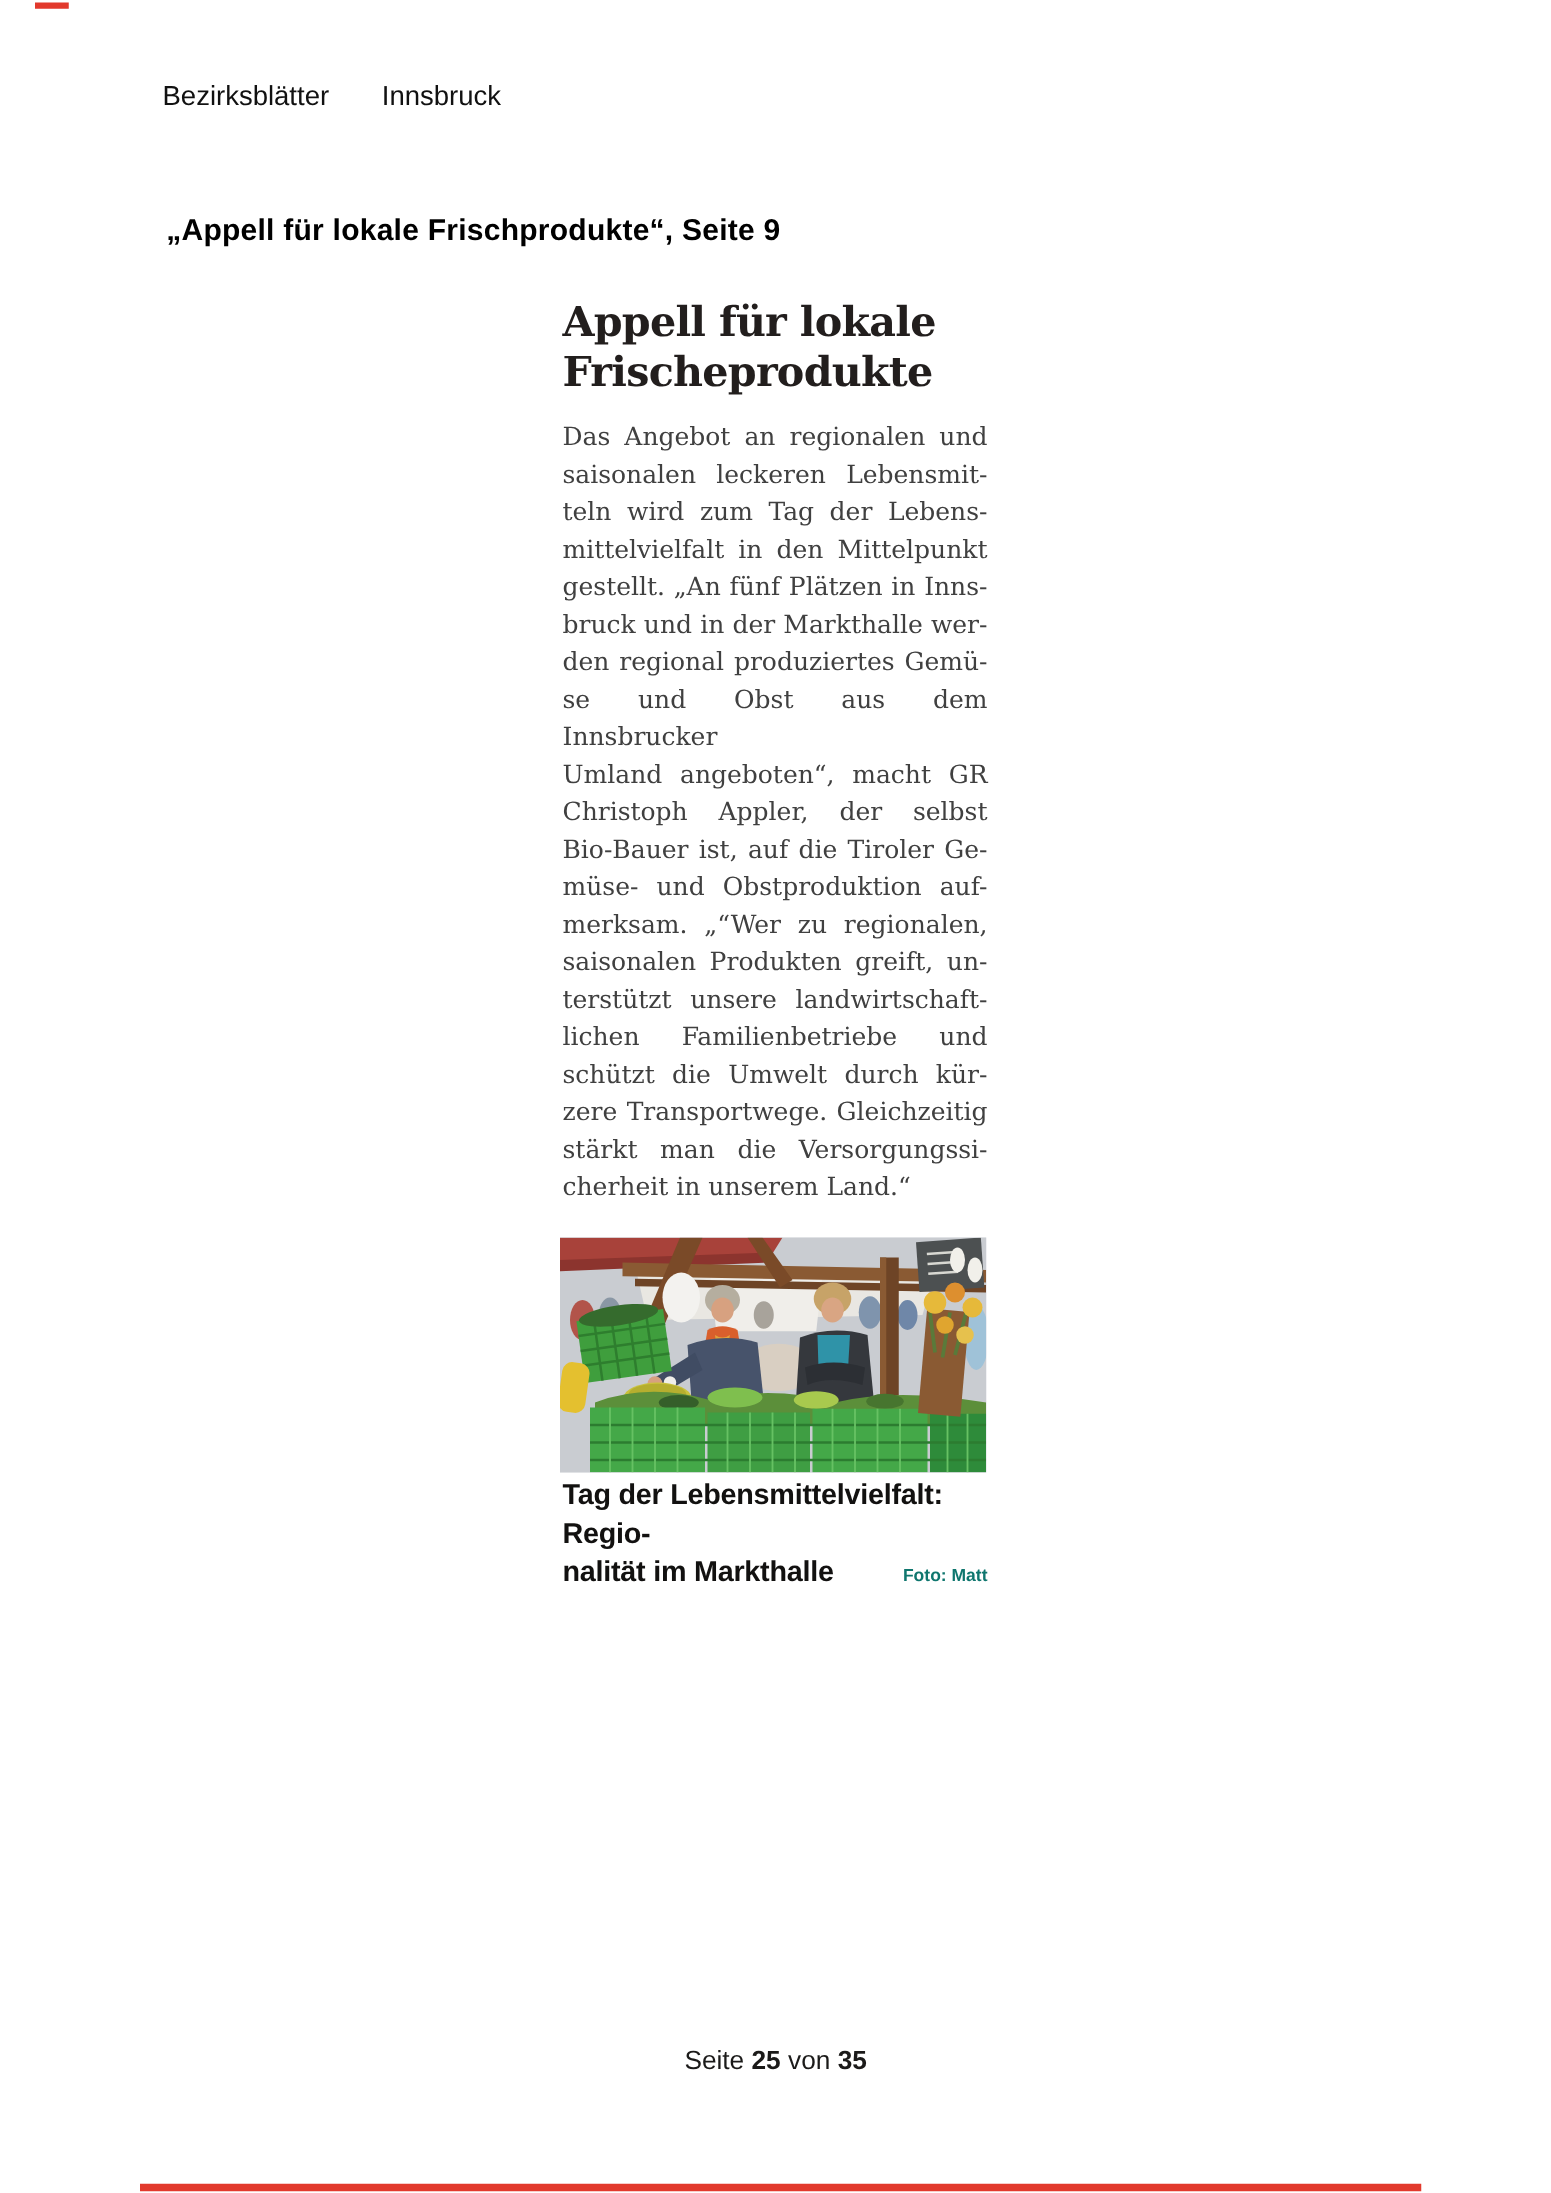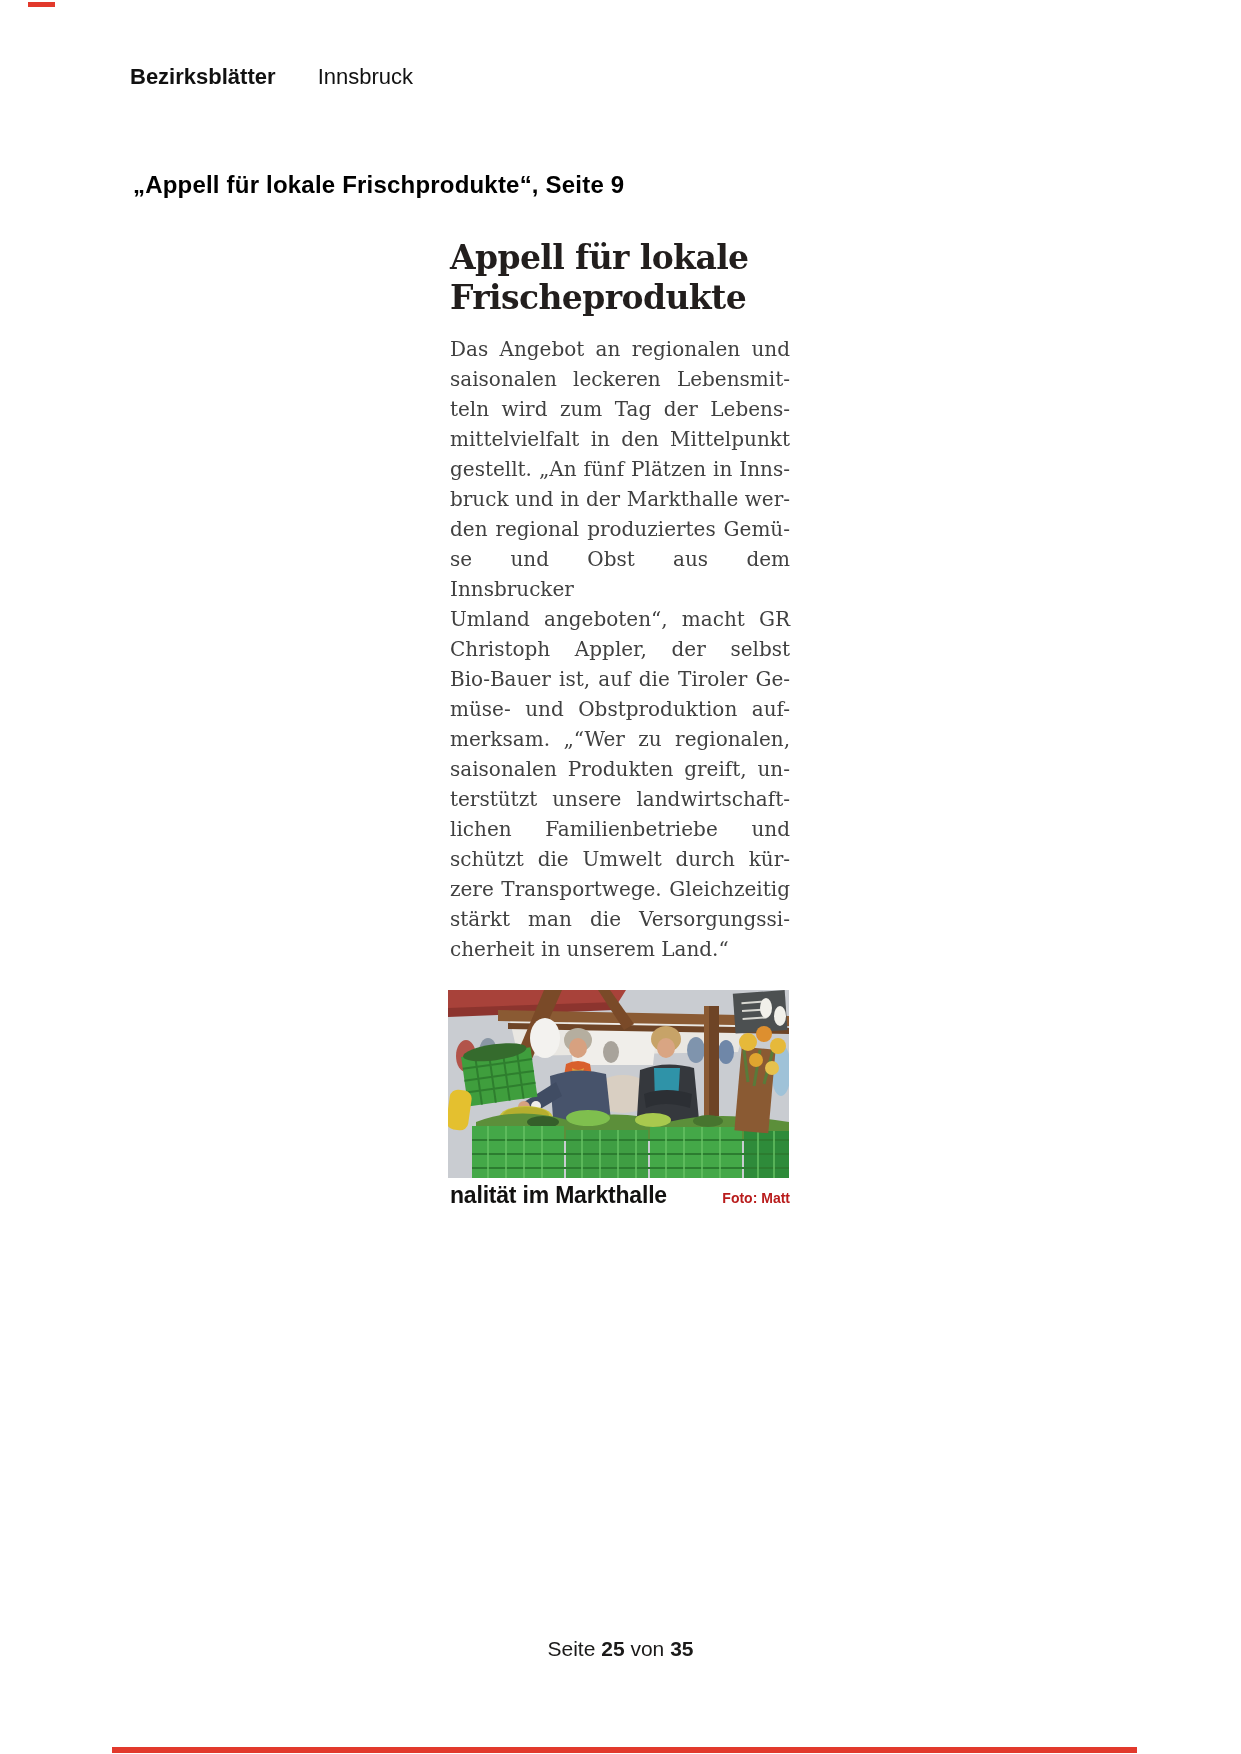--- a/index.html
+++ b/index.html
@@ -10,21 +10,21 @@
     overflow:hidden;
     font-family:"Liberation Sans", sans-serif;
     color:#1c1a19;
   }
   
   .artifact-top{position:absolute;left:28px;top:2px;width:27px;height:5px;}
   .artifact-bottom{position:absolute;left:112px;top:1747px;width:1025px;height:6px;}
 
   
   .doc-header{position:absolute;left:130px;top:64px;font-size:22px;line-height:26px;color:#111;}
-  .doc-header .brand{font-weight:bold;}
+  .doc-header .brand{font-weight:normal;}
   .doc-header .region{font-weight:normal;margin-left:36px;}
 
   .clipping-title{
     position:absolute;left:133px;top:143px;
     font-size:24px;font-weight:bold;color:#000000;letter-spacing:0.2px;margin-top:28px;
   }
 
   
   .article{position:absolute;left:450px;top:238px;width:340px;}
   .headline{
@@ -50,21 +50,21 @@
   }
   .photo svg{display:block;}
 
   
   .caption{
     position:absolute;left:450px;top:1180px;width:340px;
     font-size:23px;line-height:31px;font-weight:bold;color:#121110;
     letter-spacing:-0.2px;
   }
   .caption-row{display:flex;justify-content:space-between;align-items:baseline;}
-  .photo-credit{font-size:14px;font-weight:bold;color:#b91c1c;letter-spacing:0;}
+  .photo-credit{font-size:14px;font-weight:bold;color:#0f766e;letter-spacing:0;}
 
   
   .doc-footer{
     position:absolute;left:0;top:1637px;width:100%;
     text-align:center;font-size:21px;color:#1b1a19;
   }
   .doc-footer b{font-weight:bold;}
 </style>
 </head>
 <body>
@@ -197,20 +197,21 @@
         <circle cx="330" cy="56" r="8" fill="#e6b93a"></circle>
         <circle cx="308" cy="70" r="7" fill="#e0a52f"></circle>
         <circle cx="324" cy="78" r="7" fill="#e6c14d"></circle>
         <ellipse cx="318" cy="18" rx="6" ry="10" fill="#f1f0ea"></ellipse>
         <ellipse cx="332" cy="26" rx="6" ry="10" fill="#f1f0ea"></ellipse>
       </g>
     </svg>
   </div>
 
   <div class="caption">
+    <div>Tag der Lebensmittelvielfalt: Regio-</div>
     <div class="caption-row">
       <span>nalität im Markthalle</span>
       <span class="photo-credit">Foto: Matt</span>
     </div>
   </div>
 
   <div class="doc-footer">
     <span>Seite</span>
     <b>25</b>
     <span>von</span>

